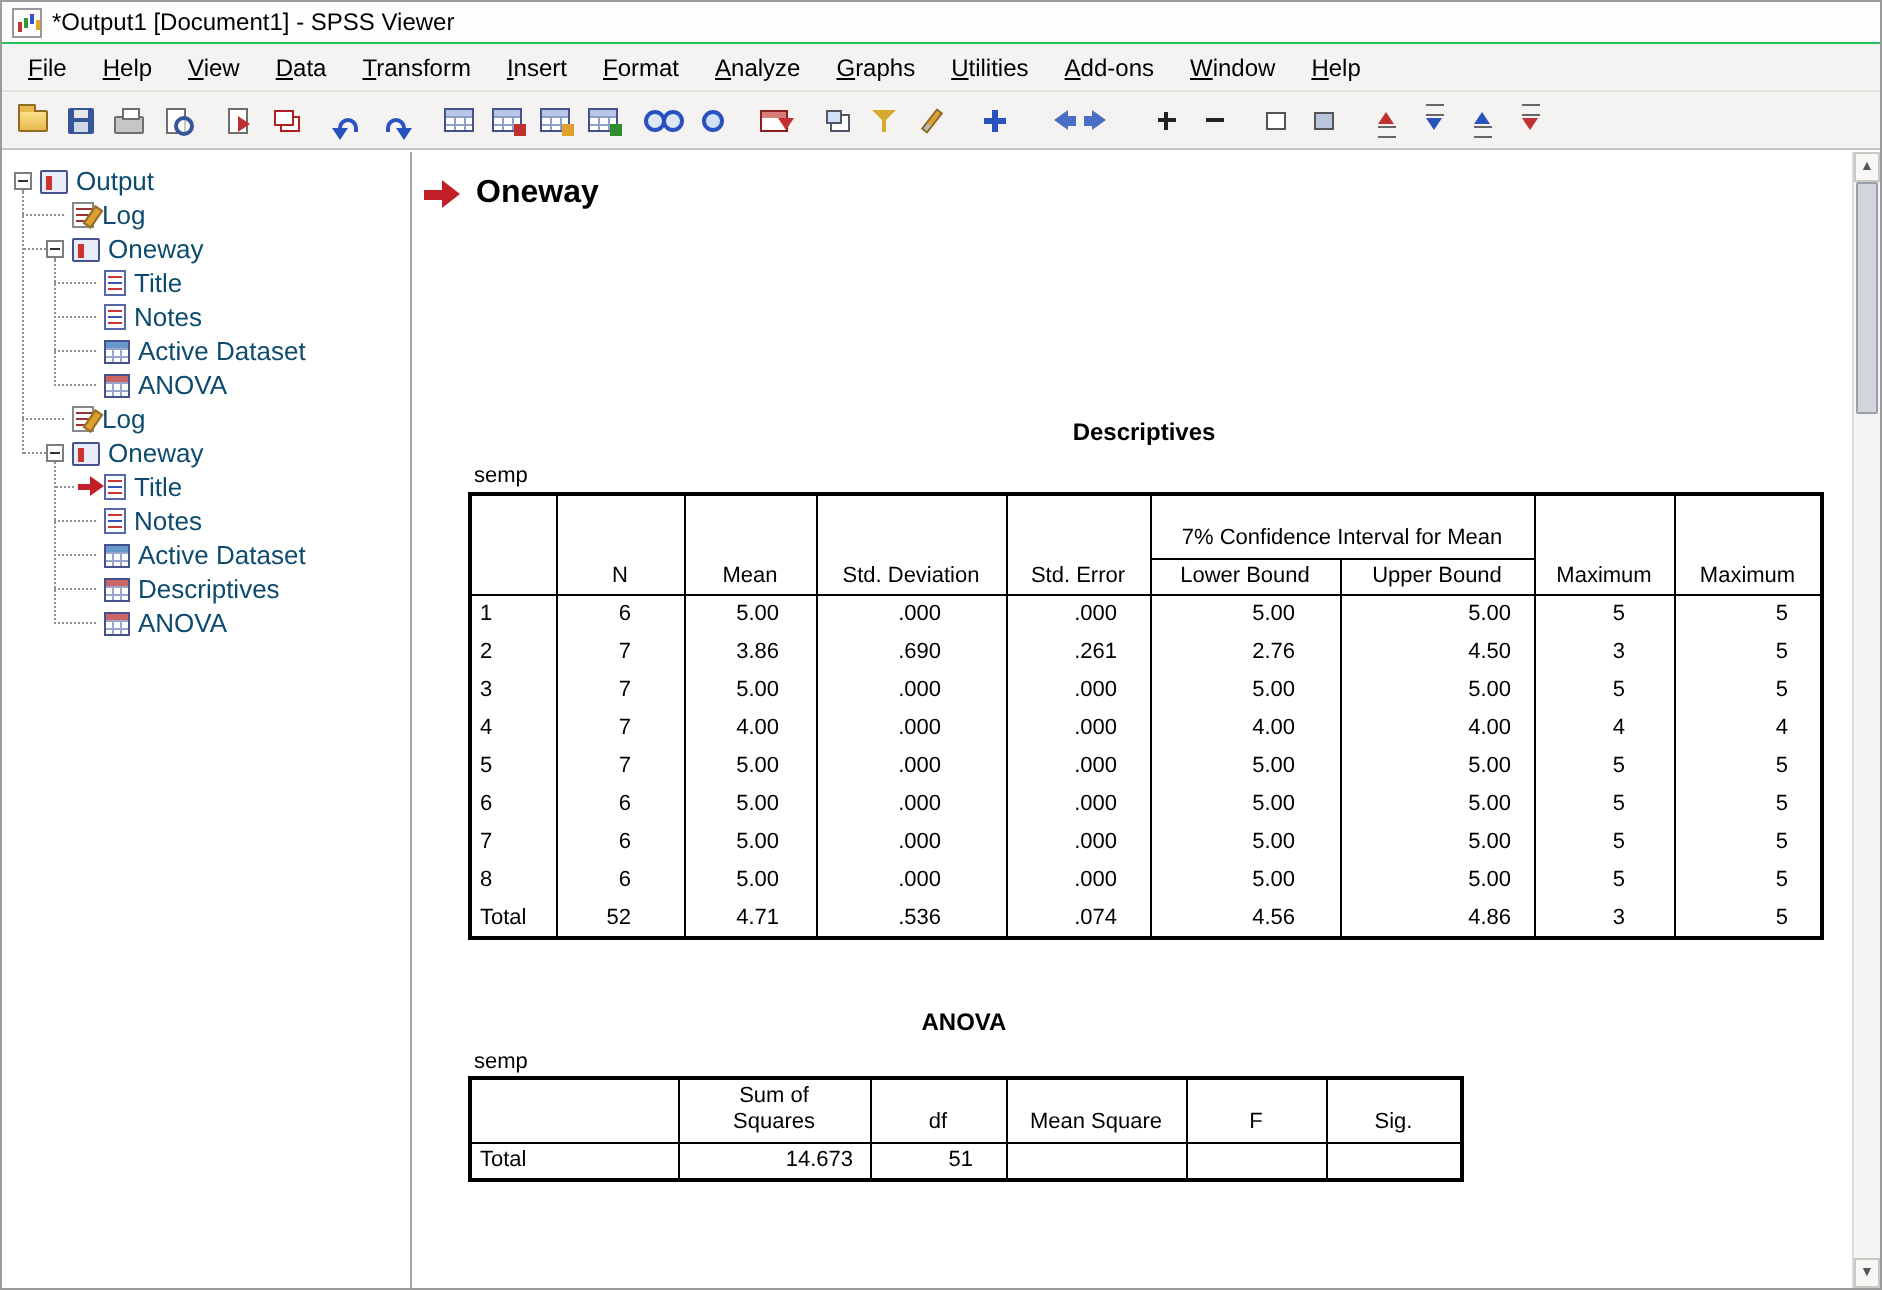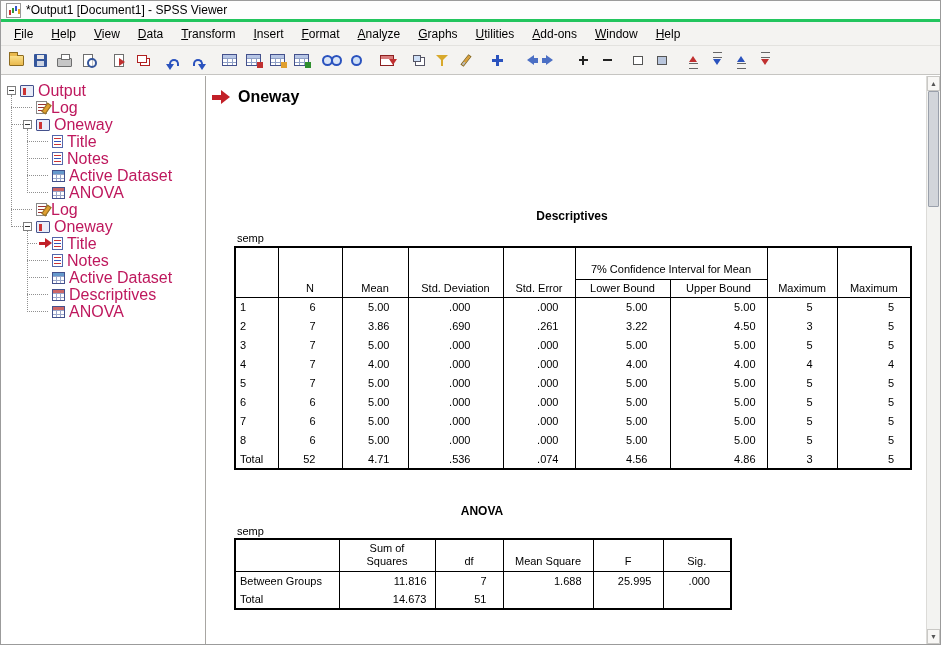--- a/index.html
+++ b/index.html
@@ -3,21 +3,21 @@
 <meta charset="utf-8">
 <style>
   * { margin:0; padding:0; box-sizing:border-box; }
   html,body { background:#888; }
   .window {
     position:relative; width:941px; height:645px; background:#fff;
     font-family:"Liberation Sans", sans-serif; overflow:hidden;
     border:1px solid #9b9b9b;
   }
   
-  .titlebar { height:21px; background:#fdfdfd; border-bottom:3px solid #22c55e;
+  .titlebar { height:21px; background:#fdfdfd; border-bottom:1px solid #22c55e;
     display:flex; align-items:center; padding-left:5px; gap:5px; }
   .titlebar .title { font-size:12px; color:#000; }
   
   .menubar { height:24px; background:#f4f3f1; display:flex; align-items:center;
     padding-left:4px; border-bottom:1px solid #e3e2df; }
   .mitem { display:inline-block; font-size:12px; color:#000; padding:3px 9px; cursor:default; }
   .mitem::first-letter { text-decoration:underline; }
   
   .toolbar { height:29px; background:#f4f3f1; border-bottom:1px solid #c6c5c2;
     display:flex; align-items:center; padding-left:4px; }
@@ -74,21 +74,21 @@
     position:relative; padding-top:6px; overflow:hidden; }
   .content { flex:1; position:relative; background:#fff; overflow:hidden; }
   .vscroll { width:14px; flex:none; background:#f3f3f1; border-left:1px solid #dcdbd8;
     display:flex; flex-direction:column; }
   .sbtn{height:15px;background:#f8f7f5;border:1px solid #c9c8c5;display:flex;align-items:center;justify-content:center}
   .sbtn::before{font-size:7px;color:#555}
   .sbtn.up::before{content:"▲"} .sbtn.down::before{content:"▼"}
   .sbtn.down{margin-top:auto}
   .sthumb{height:116px;margin:0 1px;background:#d2d5da;border:1px solid #9aa0ab;border-radius:1px}
   
-  .trow{display:flex;align-items:center;height:17px;font-size:16px;color:#be185d;
+  .trow{display:flex;align-items:center;height:17px;font-size:13px;color:#0c4a6e;
     padding-left:calc(6px + var(--d)*16px);white-space:nowrap;cursor:default}
   .tbox{flex:none;width:9px;height:9px;border:1px solid #7e7e7e;background:#fff;position:relative;margin-right:4px}
   .tbox::before{content:"";position:absolute;left:1px;right:1px;top:3px;height:1px;background:#333}
   .tpre{flex:none;width:12px;margin-left:-12px;border-top:1px dotted #909090;align-self:center}
   .tstub{flex:none;width:21px;margin-left:-12px;margin-right:4px;border-top:1px dotted #909090;align-self:center}
   .tstub.short{width:10px;margin-right:2px}
   .tlabel{margin-left:4px}
   .vconn{position:absolute;width:0;border-left:1px dotted #909090}
   .ticon{flex:none}
   .icon-doc{width:11px;height:13px;background:#fff;border:1px solid #5566aa;position:relative}
@@ -421,21 +421,21 @@
             <td>5.00</td>
             <td>5</td>
             <td>5</td>
           </tr>
           <tr>
             <td class="stub">2</td>
             <td>7</td>
             <td>3.86</td>
             <td>.690</td>
             <td>.261</td>
-            <td>3.22</td>
+            <td>2.76</td>
             <td>4.50</td>
             <td>3</td>
             <td>5</td>
           </tr>
           <tr>
             <td class="stub">3</td>
             <td>7</td>
             <td>5.00</td>
             <td>.000</td>
             <td>.000</td>
@@ -530,28 +530,20 @@
             <th></th>
             <th>Sum of Squares</th>
             <th>df</th>
             <th>Mean Square</th>
             <th>F</th>
             <th>Sig.</th>
           </tr>
         </thead>
         <tbody>
           <tr>
-            <td class="stub">Between Groups</td>
-            <td>11.816</td>
-            <td>7</td>
-            <td>1.688</td>
-            <td>25.995</td>
-            <td>.000</td>
-          </tr>
-          <tr>
             <td class="stub">Total</td>
             <td>14.673</td>
             <td>51</td>
             <td></td>
             <td></td>
             <td></td>
           </tr>
         </tbody>
       </table>
 

